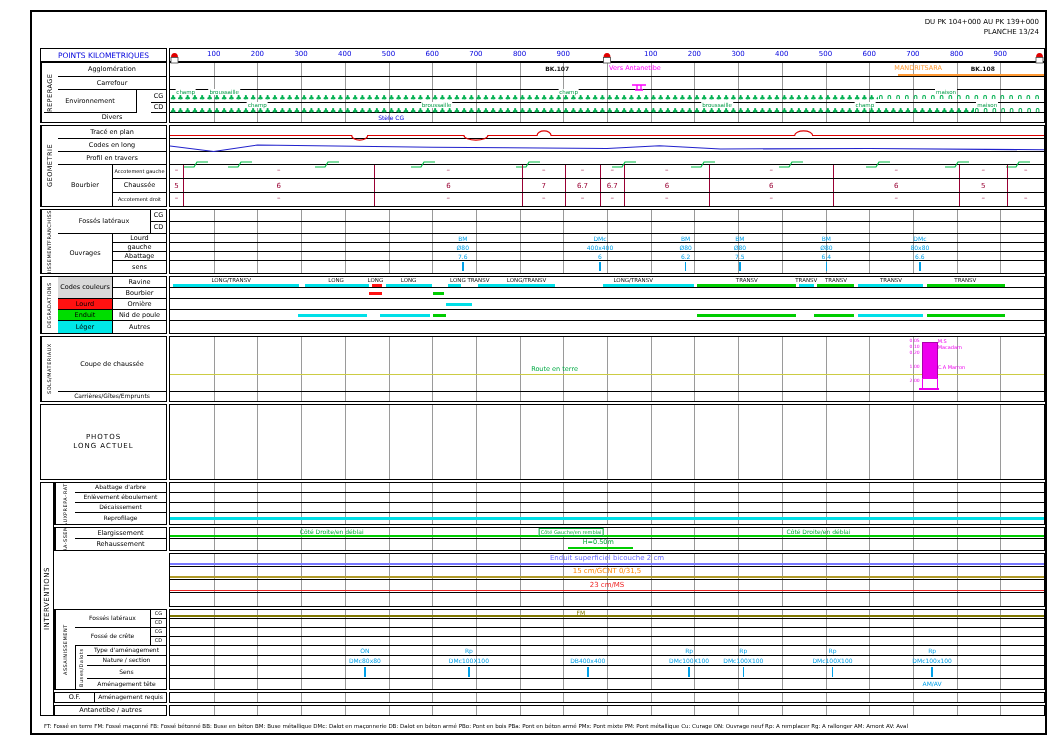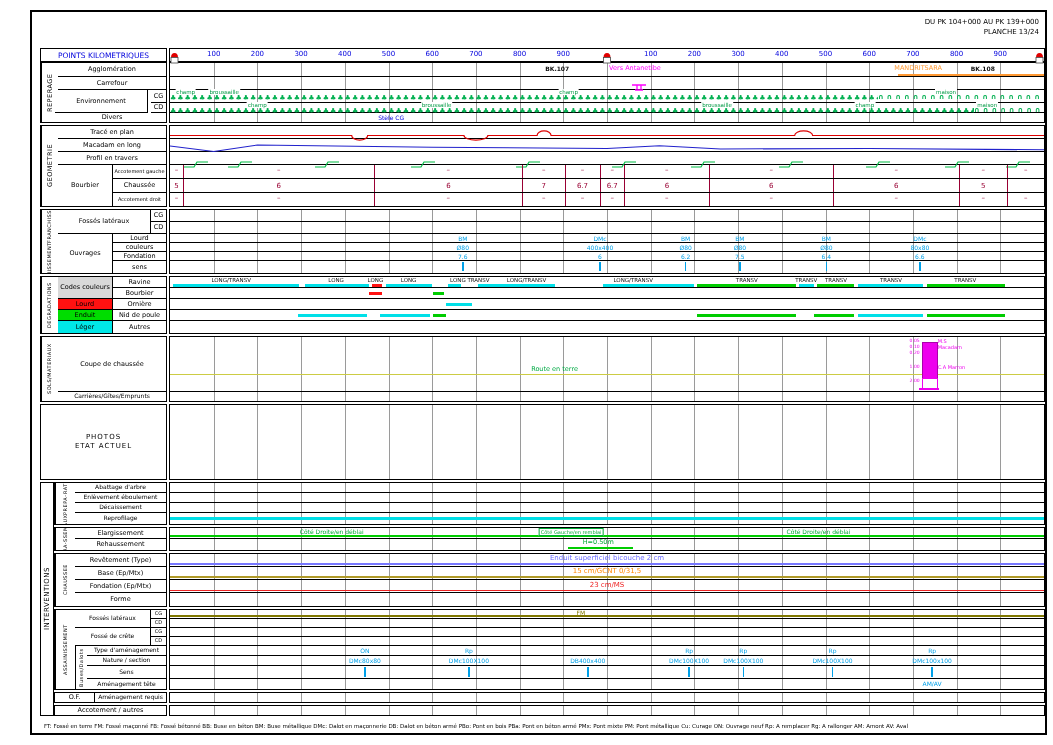--- a/index.html
+++ b/index.html
@@ -63,21 +63,21 @@
         <div style="position: absolute; left: 100%; top: 0px; z-index: 2; transform: translateX(-100%);"><svg width="9" height="12" viewBox="0 0 9 12">
             <path d="M1 5.5 A3.5 4.5 0 0 1 8 5.5 Z" fill="#e00000"></path>
             <rect x="1" y="5.5" width="7" height="5.5" fill="#fff" stroke="#444" stroke-width="0.8"></rect>
           </svg></div>
       </div>
 
   <div class="lblock" style="left:8px;top:50px;width:127px;height:61px;">
     <div class="cell rot nbb" style="left:0;top:0;width:17px;height:59px;">REPERAGE</div>
     <div class="cell nbr" style="left:17px;top:0;width:108px;height:14px;">Agglomération</div>
     <div class="cell nbr" style="left:17px;top:14px;width:108px;height:13px;">Carrefour</div>
-    <div class="cell" style="left:14px;top:27px;width:93px;height:23px;">Environnement</div>
+    <div class="cell" style="left:3px;top:27px;width:93px;height:23px;">Environnement</div>
     <div class="cell nbr" style="left:110px;top:27px;width:15px;height:13px;">CG</div>
     <div class="cell nbr" style="left:110px;top:40px;width:15px;height:10px;">CD</div>
     <div class="cell nbr nbb" style="left:17px;top:50px;width:108px;height:9px;">Divers</div>
   </div>
   <div class="cblock" style="left:137px;top:50px;width:876px;height:61px;">
     <div class="crow grid" id="r-agglo" style="height:14px;">
           <div style="position: absolute; left: 5%; top: 0px; bottom: 0px; width: 1px; background: rgb(154, 154, 154); z-index: 0;"></div>
           <div style="position: absolute; left: 10%; top: 0px; bottom: 0px; width: 1px; background: rgb(154, 154, 154); z-index: 0;"></div>
           <div style="position: absolute; left: 15%; top: 0px; bottom: 0px; width: 1px; background: rgb(154, 154, 154); z-index: 0;"></div>
           <div style="position: absolute; left: 20%; top: 0px; bottom: 0px; width: 1px; background: rgb(154, 154, 154); z-index: 0;"></div>
@@ -201,21 +201,21 @@
           <div style="position: absolute; left: 85%; top: 0px; bottom: 0px; width: 1px; background: rgb(154, 154, 154); z-index: 0;"></div>
           <div style="position: absolute; left: 90%; top: 0px; bottom: 0px; width: 1px; background: rgb(154, 154, 154); z-index: 0;"></div>
           <div style="position: absolute; left: 95%; top: 0px; bottom: 0px; width: 1px; background: rgb(154, 154, 154); z-index: 0;"></div>
           <div style="position: absolute; left: 25.3%; top: 1px; color: rgb(0, 0, 221); font-size: 6px; line-height: 7px; white-space: nowrap; transform: translateX(-50%); z-index: 2;">Stèle  CG</div>
         </div>
   </div>
 
   <div class="lblock" style="left:8px;top:113px;width:127px;height:82px;">
     <div class="cell rot nbb" style="left:0;top:0;width:17px;height:80px;">GEOMETRIE</div>
     <div class="cell nbr" style="left:17px;top:0;width:108px;height:13px;">Tracé en plan</div>
-    <div class="cell nbr" style="left:17px;top:13px;width:108px;height:13px;">Macadam en long</div>
+    <div class="cell nbr" style="left:17px;top:13px;width:108px;height:13px;">Codes en long</div>
     <div class="cell nbr" style="left:17px;top:26px;width:108px;height:13px;">Profil en travers</div>
     <div class="cell nbb" style="left:17px;top:39px;width:55px;height:41px;">Bourbier</div>
     <div class="cell nbr f5" style="left:72px;top:39px;width:53px;height:14px;">Accotement gauche</div>
     <div class="cell nbr" style="left:72px;top:53px;width:53px;height:14px;">Chaussée</div>
     <div class="cell nbr nbb f5" style="left:72px;top:67px;width:53px;height:13px;">Accotement droit</div>
   </div>
   <div class="cblock" style="left:137px;top:113px;width:876px;height:82px;">
     <div class="crow" id="r-trace" style="height:13px;">
           <div style="position: absolute; left: 0px; top: 0px; width: 100%; height: 100%; z-index: 1;"><svg width="100%" height="100%" viewBox="0 0 876 13" preserveAspectRatio="none">
               <path d="M0 7 L182.09199999999998 7 A8 5 0 0 0 198.09199999999998 7 L294.59999999999997 7 A12 5 0 0 0 318.59999999999997 7 L367.928 7 A7 5 0 0 1 381.928 7 L626.1 7 A9 5 0 0 1 644.1 7 L876 7" stroke="#dd0000" stroke-width="1.2" fill="none"></path>
@@ -334,22 +334,22 @@
   <div class="lblock" style="left:8px;top:197px;width:127px;height:65px;">
     <div class="cell rot nbb f5" style="left:0;top:0;width:17px;height:63px;">
       <span>ASSAINISSEMENT</span>
       <span>FRANCHISSEMENT</span>
     </div>
     <div class="cell" style="left:17px;top:0;width:93px;height:24px;">Fossés latéraux</div>
     <div class="cell nbr" style="left:110px;top:0;width:15px;height:12px;">CG</div>
     <div class="cell nbr" style="left:110px;top:12px;width:15px;height:12px;">CD</div>
     <div class="cell nbb" style="left:17px;top:24px;width:55px;height:39px;">Ouvrages</div>
     <div class="cell nbr" style="left:72px;top:24px;width:53px;height:9px;">Lourd</div>
-    <div class="cell nbr" style="left:72px;top:33px;width:53px;height:9px;">couleurs</div>
-    <div class="cell nbr" style="left:72px;top:42px;width:53px;height:9px;">Fondation</div>
+    <div class="cell nbr" style="left:72px;top:33px;width:53px;height:9px;">gauche</div>
+    <div class="cell nbr" style="left:72px;top:42px;width:53px;height:9px;">Abattage</div>
     <div class="cell nbr nbb" style="left:72px;top:51px;width:53px;height:12px;">sens</div>
   </div>
   <div class="cblock" style="left:137px;top:197px;width:876px;height:65px;">
     <div class="crow grid" id="r-flcg" style="height:12px;">
           <div style="position: absolute; left: 5%; top: 0px; bottom: 0px; width: 1px; background: rgb(154, 154, 154); z-index: 0;"></div>
           <div style="position: absolute; left: 10%; top: 0px; bottom: 0px; width: 1px; background: rgb(154, 154, 154); z-index: 0;"></div>
           <div style="position: absolute; left: 15%; top: 0px; bottom: 0px; width: 1px; background: rgb(154, 154, 154); z-index: 0;"></div>
           <div style="position: absolute; left: 20%; top: 0px; bottom: 0px; width: 1px; background: rgb(154, 154, 154); z-index: 0;"></div>
           <div style="position: absolute; left: 25%; top: 0px; bottom: 0px; width: 1px; background: rgb(154, 154, 154); z-index: 0;"></div>
           <div style="position: absolute; left: 30%; top: 0px; bottom: 0px; width: 1px; background: rgb(154, 154, 154); z-index: 0;"></div>
@@ -614,21 +614,21 @@
           <div style="position: absolute; left: 75%; top: 0px; bottom: 0px; width: 1px; background: rgb(154, 154, 154); z-index: 0;"></div>
           <div style="position: absolute; left: 80%; top: 0px; bottom: 0px; width: 1px; background: rgb(154, 154, 154); z-index: 0;"></div>
           <div style="position: absolute; left: 85%; top: 0px; bottom: 0px; width: 1px; background: rgb(154, 154, 154); z-index: 0;"></div>
           <div style="position: absolute; left: 90%; top: 0px; bottom: 0px; width: 1px; background: rgb(154, 154, 154); z-index: 0;"></div>
           <div style="position: absolute; left: 95%; top: 0px; bottom: 0px; width: 1px; background: rgb(154, 154, 154); z-index: 0;"></div>
         </div>
   </div>
 
   <div class="lblock" style="left:8px;top:392px;width:127px;height:76px;display:flex;flex-direction:column;align-items:center;justify-content:center;font-size:7px;line-height:9px;letter-spacing:1px;">
     <span>PHOTOS</span>
-    <span>ETAT ACTUEL</span>
+    <span>LONG ACTUEL</span>
   </div>
   <div class="cblock" style="left:137px;top:392px;width:876px;height:76px;">
     <div class="crow grid last" id="r-photos" style="height:74px;">
           <div style="position: absolute; left: 5%; top: 0px; bottom: 0px; width: 1px; background: rgb(154, 154, 154); z-index: 0;"></div>
           <div style="position: absolute; left: 10%; top: 0px; bottom: 0px; width: 1px; background: rgb(154, 154, 154); z-index: 0;"></div>
           <div style="position: absolute; left: 15%; top: 0px; bottom: 0px; width: 1px; background: rgb(154, 154, 154); z-index: 0;"></div>
           <div style="position: absolute; left: 20%; top: 0px; bottom: 0px; width: 1px; background: rgb(154, 154, 154); z-index: 0;"></div>
           <div style="position: absolute; left: 25%; top: 0px; bottom: 0px; width: 1px; background: rgb(154, 154, 154); z-index: 0;"></div>
           <div style="position: absolute; left: 30%; top: 0px; bottom: 0px; width: 1px; background: rgb(154, 154, 154); z-index: 0;"></div>
           <div style="position: absolute; left: 35%; top: 0px; bottom: 0px; width: 1px; background: rgb(154, 154, 154); z-index: 0;"></div>
@@ -800,27 +800,20 @@
           <div style="position: absolute; left: 75%; top: 0px; bottom: 0px; width: 1px; background: rgb(154, 154, 154); z-index: 0;"></div>
           <div style="position: absolute; left: 80%; top: 0px; bottom: 0px; width: 1px; background: rgb(154, 154, 154); z-index: 0;"></div>
           <div style="position: absolute; left: 85%; top: 0px; bottom: 0px; width: 1px; background: rgb(154, 154, 154); z-index: 0;"></div>
           <div style="position: absolute; left: 90%; top: 0px; bottom: 0px; width: 1px; background: rgb(154, 154, 154); z-index: 0;"></div>
           <div style="position: absolute; left: 95%; top: 0px; bottom: 0px; width: 1px; background: rgb(154, 154, 154); z-index: 0;"></div>
           <div style="position: absolute; left: 49%; top: 0px; color: rgb(0, 170, 51); font-size: 6.5px; line-height: 7.5px; white-space: nowrap; transform: translateX(-50%); z-index: 2;">H=0.50m</div>
           <div style="position: absolute; left: 45.5%; width: 7.5%; top: 8px; height: 1.5px; background: rgb(0, 204, 0); z-index: 1;"></div>
         </div>
   </div>
 
-  <div class="lblock" style="left:22px;top:541px;width:113px;height:54px;">
-    <div class="cell rot nbb f5" style="left:0;top:0;width:20px;height:52px;">CHAUSSEE</div>
-    <div class="cell nbr" style="left:20px;top:0;width:91px;height:13px;">Revêtement (Type)</div>
-    <div class="cell nbr" style="left:20px;top:13px;width:91px;height:13px;">Base (Ep/Mtx)</div>
-    <div class="cell nbr" style="left:20px;top:26px;width:91px;height:13px;">Fondation (Ep/Mtx)</div>
-    <div class="cell nbr nbb" style="left:20px;top:39px;width:91px;height:13px;">Forme</div>
-  </div>
   <div class="cblock" style="left:137px;top:541px;width:876px;height:54px;">
     <div class="crow grid" id="r-irevet" style="height:13px;">
           <div style="position: absolute; left: 5%; top: 0px; bottom: 0px; width: 1px; background: rgb(154, 154, 154); z-index: 0;"></div>
           <div style="position: absolute; left: 10%; top: 0px; bottom: 0px; width: 1px; background: rgb(154, 154, 154); z-index: 0;"></div>
           <div style="position: absolute; left: 15%; top: 0px; bottom: 0px; width: 1px; background: rgb(154, 154, 154); z-index: 0;"></div>
           <div style="position: absolute; left: 20%; top: 0px; bottom: 0px; width: 1px; background: rgb(154, 154, 154); z-index: 0;"></div>
           <div style="position: absolute; left: 25%; top: 0px; bottom: 0px; width: 1px; background: rgb(154, 154, 154); z-index: 0;"></div>
           <div style="position: absolute; left: 30%; top: 0px; bottom: 0px; width: 1px; background: rgb(154, 154, 154); z-index: 0;"></div>
           <div style="position: absolute; left: 35%; top: 0px; bottom: 0px; width: 1px; background: rgb(154, 154, 154); z-index: 0;"></div>
           <div style="position: absolute; left: 40%; top: 0px; bottom: 0px; width: 1px; background: rgb(154, 154, 154); z-index: 0;"></div>
@@ -1137,21 +1130,21 @@
           <div style="position: absolute; left: 70%; top: 0px; bottom: 0px; width: 1px; background: rgb(154, 154, 154); z-index: 0;"></div>
           <div style="position: absolute; left: 75%; top: 0px; bottom: 0px; width: 1px; background: rgb(154, 154, 154); z-index: 0;"></div>
           <div style="position: absolute; left: 80%; top: 0px; bottom: 0px; width: 1px; background: rgb(154, 154, 154); z-index: 0;"></div>
           <div style="position: absolute; left: 85%; top: 0px; bottom: 0px; width: 1px; background: rgb(154, 154, 154); z-index: 0;"></div>
           <div style="position: absolute; left: 90%; top: 0px; bottom: 0px; width: 1px; background: rgb(154, 154, 154); z-index: 0;"></div>
           <div style="position: absolute; left: 95%; top: 0px; bottom: 0px; width: 1px; background: rgb(154, 154, 154); z-index: 0;"></div>
         </div>
   </div>
 
   <div class="lblock" style="left:22px;top:693px;width:113px;height:11px;">
-    <div class="cell nbr nbb" style="left:0;top:0;width:111px;height:9px;">Accotement / autres</div>
+    <div class="cell nbr nbb" style="left:0;top:0;width:111px;height:9px;">Antanetibe / autres</div>
   </div>
   <div class="cblock" style="left:137px;top:693px;width:876px;height:11px;">
     <div class="crow grid last" id="r-iequip" style="height:9px;">
           <div style="position: absolute; left: 5%; top: 0px; bottom: 0px; width: 1px; background: rgb(154, 154, 154); z-index: 0;"></div>
           <div style="position: absolute; left: 10%; top: 0px; bottom: 0px; width: 1px; background: rgb(154, 154, 154); z-index: 0;"></div>
           <div style="position: absolute; left: 15%; top: 0px; bottom: 0px; width: 1px; background: rgb(154, 154, 154); z-index: 0;"></div>
           <div style="position: absolute; left: 20%; top: 0px; bottom: 0px; width: 1px; background: rgb(154, 154, 154); z-index: 0;"></div>
           <div style="position: absolute; left: 25%; top: 0px; bottom: 0px; width: 1px; background: rgb(154, 154, 154); z-index: 0;"></div>
           <div style="position: absolute; left: 30%; top: 0px; bottom: 0px; width: 1px; background: rgb(154, 154, 154); z-index: 0;"></div>
           <div style="position: absolute; left: 35%; top: 0px; bottom: 0px; width: 1px; background: rgb(154, 154, 154); z-index: 0;"></div>

